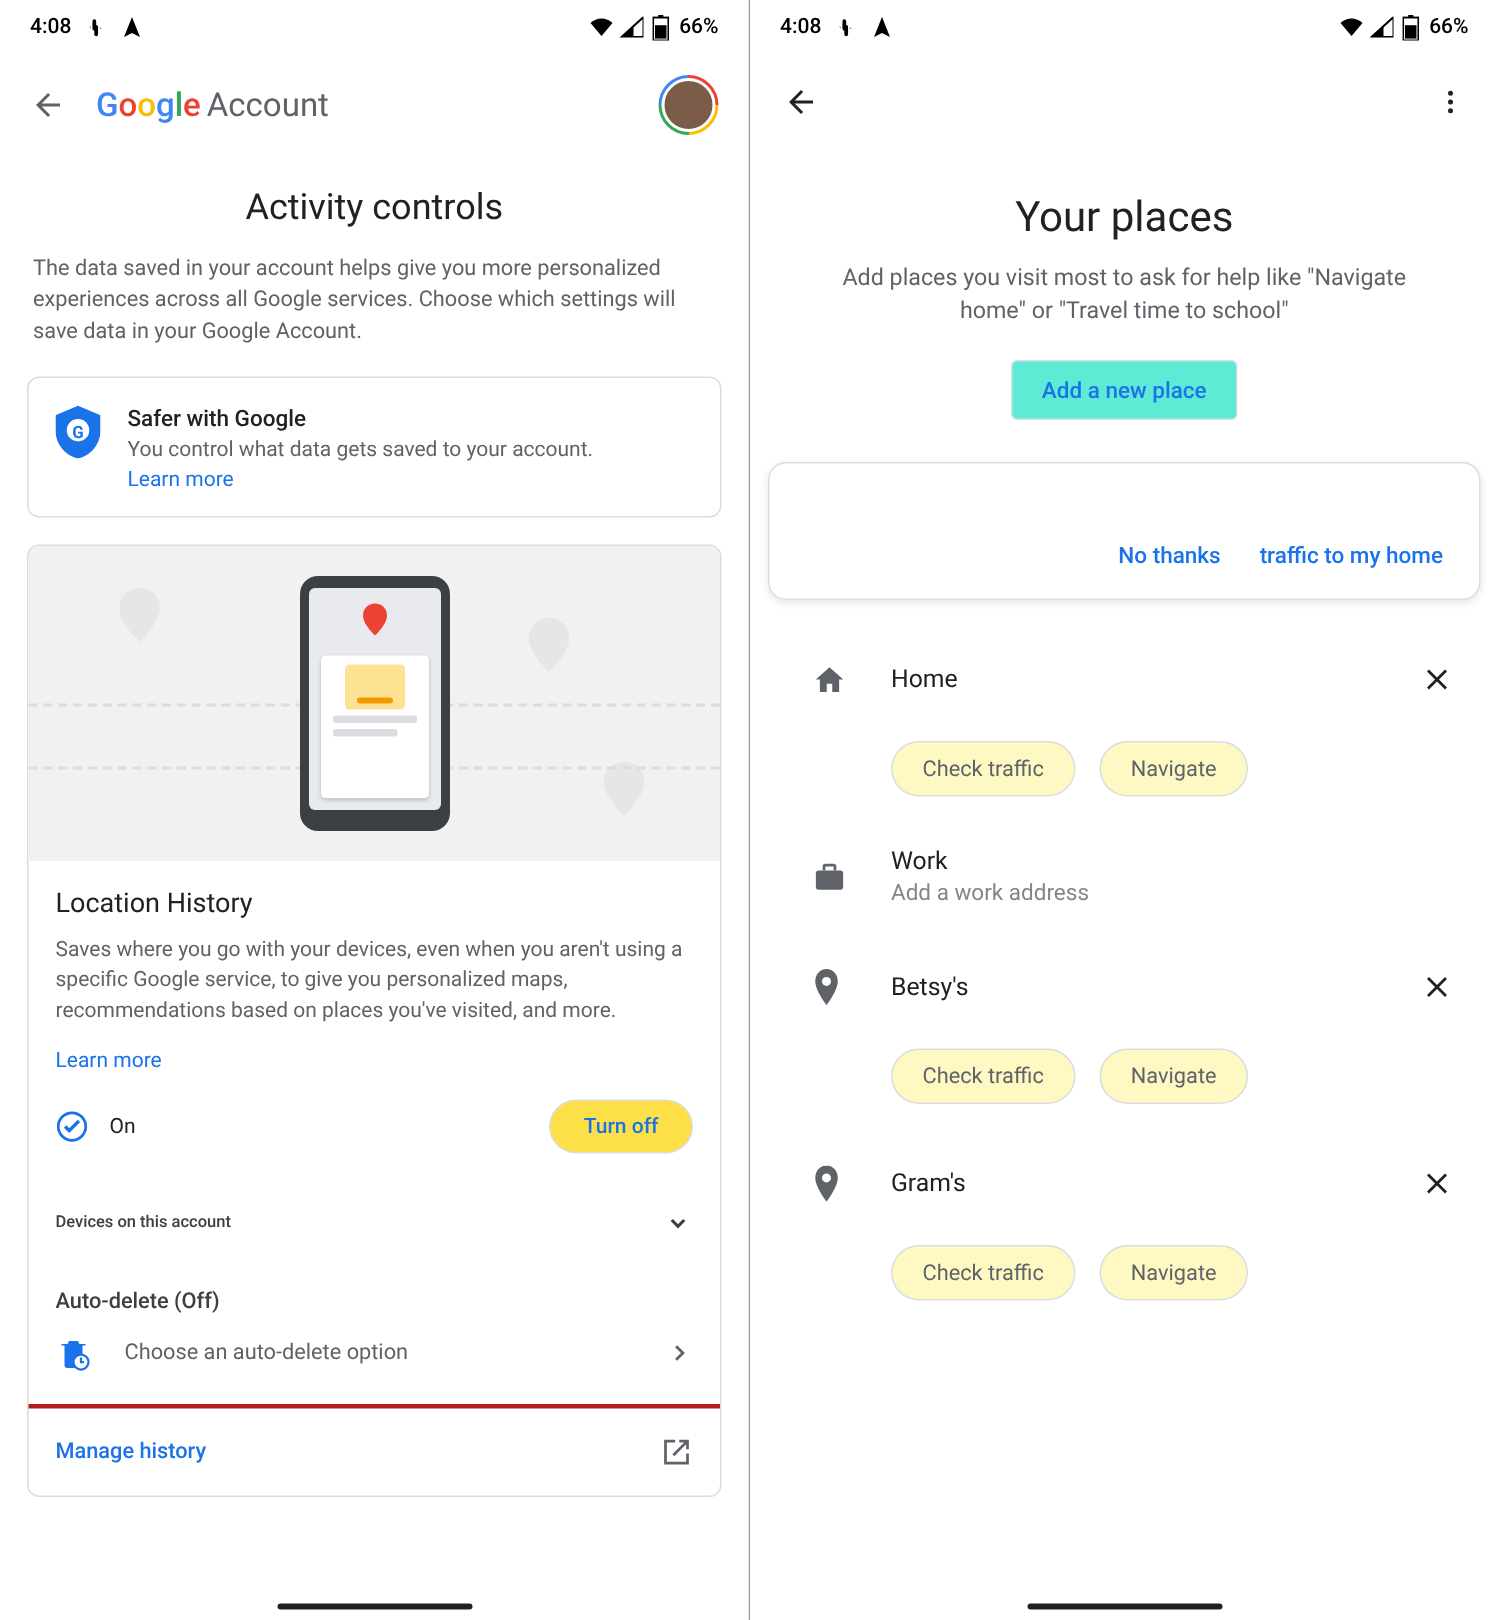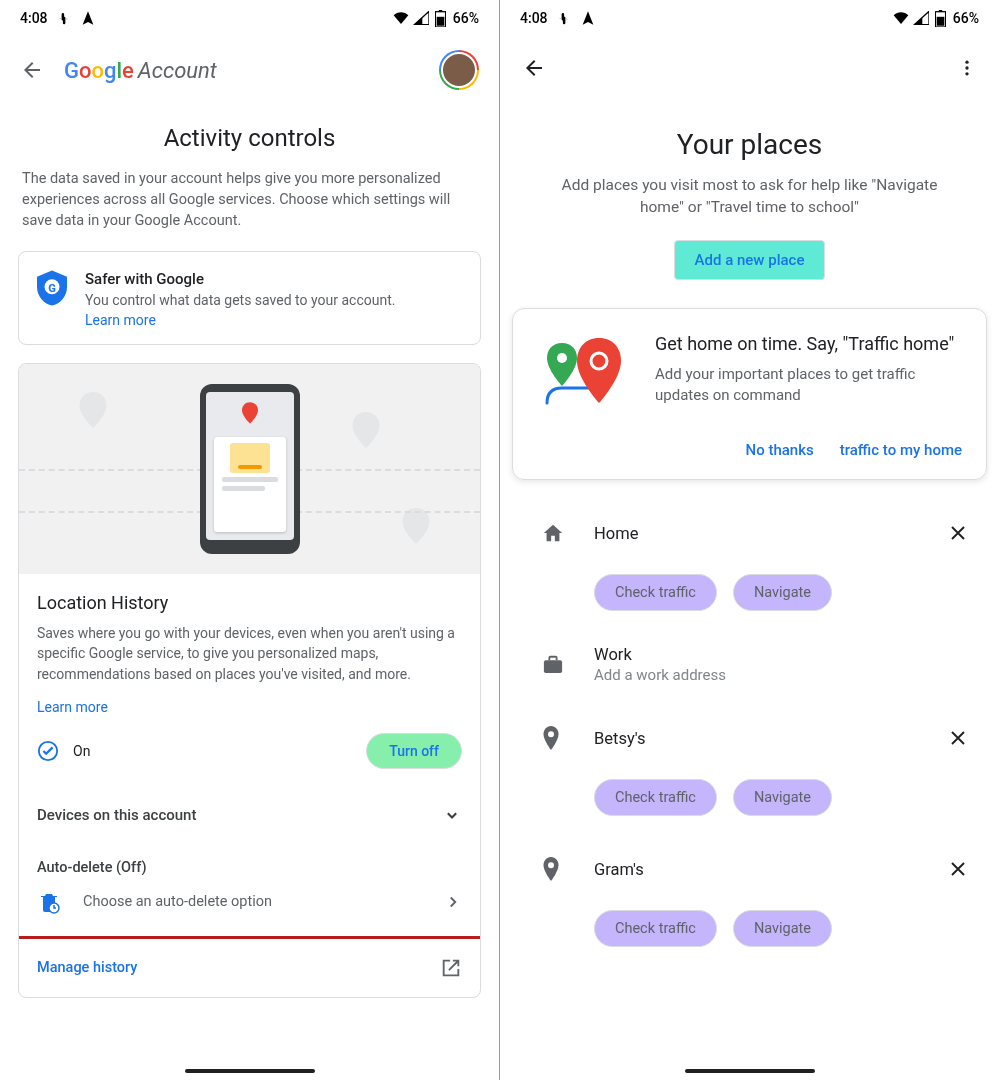--- a/index.html
+++ b/index.html
@@ -42,24 +42,24 @@
     .dashed-path { position: absolute; top: 50%; left: 0; right: 0; border-top: 2px dashed #dadce0; }
     .dashed-path.p2 { top: 70%; }
 
     .lh-body { padding: 18px 18px 0; }
     .lh-title { font-size: 18px; color: #202124; margin-bottom: 10px; }
     .lh-desc { font-size: 14px; color: #5f6368; line-height: 1.45; margin-bottom: 15px; }
 
     .status-row { display: flex; align-items: center; padding: 18px 18px 20px; gap: 14px; }
     .check-icon { width: 22px; height: 22px; }
     .status-text { font-size: 14px; color: #202124; }
-    .turnoff-btn { margin-left: auto; border: 1px solid #dadce0; border-radius: 20px; padding: 9px 22px; color: #1a73e8; font-size: 14px; font-weight: 500; background: #86efac; cursor: pointer; }
+    .turnoff-btn { margin-left: auto; border: 1px solid #dadce0; border-radius: 20px; padding: 9px 22px; color: #1a73e8; font-size: 14px; font-weight: 500; background: #fde047; cursor: pointer; }
 
     .exp-row { padding: 16px 18px; display: flex; align-items: center; border-top: 0; }
-    .exp-label { font-size: 15px; font-weight: 500; color: #3c4043; }
+    .exp-label { font-size: 11px; font-weight: 500; color: #3c4043; }
     .exp-chev { margin-left: auto; }
 
     .auto-del-section { padding: 18px 18px 8px; }
     .auto-del-label { font-size: 14.5px; font-weight: 500; color: #3c4043; margin-bottom: 14px; }
     .auto-del-row { display: flex; align-items: center; gap: 22px; padding-bottom: 14px; }
     .auto-del-desc { font-size: 14.5px; color: #5f6368; }
     .trash-icon { width: 24px; height: 24px; }
 
     .manage-row { border-top: 3px solid #b91c1c; padding: 18px; display: flex; align-items: center; }
     .manage-label { color: #1a73e8; font-size: 14.5px; font-weight: 500; }
@@ -82,21 +82,21 @@
     .promo-link { color: #1a73e8; font-size: 15px; font-weight: 500; cursor: pointer; }
 
     .place-item { padding: 0 28px 0 42px; }
     .place-row { display: flex; align-items: center; gap: 30px; min-height: 46px; }
     .place-icon { width: 22px; color: #5f6368; }
     .place-name-box { flex: 1; }
     .place-name { font-size: 16.5px; color: #202124; }
     .place-sub-text { font-size: 15px; color: #80868b; margin-top: 2px; }
     .place-close { font-size: 22px; color: #202124; cursor: pointer; padding: 0 4px; }
     .chip-row { display: flex; gap: 16px; padding: 18px 0 30px 52px; }
-    .chip { border: 1px solid #dadce0; border-radius: 20px; padding: 9px 20px; font-size: 14.5px; color: #5f6368; background: #c4b5fd; cursor: pointer; }
+    .chip { border: 1px solid #dadce0; border-radius: 20px; padding: 9px 20px; font-size: 14.5px; color: #5f6368; background: #fef9c3; cursor: pointer; }
 
     svg { display: block; }
   </style>
 </head>
 <body>
 
 <div class="pane">
   <div class="status-bar">
     <div class="status-left">
       <span>4:08</span>
@@ -135,21 +135,21 @@
   </div>
 
   <div class="ga-header">
     <div class="back-arrow">
       <svg width="24" height="24" viewBox="0 0 24 24">
           <path d="M20 11H7.83l5.59-5.59L12 4l-8 8 8 8 1.41-1.41L7.83 13H20z" fill="#5f6368"></path>
         </svg>
     </div>
     <div class="ga-logo">
       <span class="google-word"><span class="g1">G</span><span class="g2">o</span><span class="g3">o</span><span class="g4">g</span><span class="g5">l</span><span class="g6">e</span></span>
-      <span style="color:#5f6368;font-style:italic;">Account</span>
+      <span style="color:#5f6368;">Account</span>
     </div>
     <div class="avatar-ring">
         <div class="avatar"></div>
       </div>
   </div>
 
   <div class="page-title">Activity controls</div>
   <div class="intro-text">The data saved in your account helps give you more personalized experiences across all Google services. Choose which settings will save data in your Google Account.</div>
 
   <div class="card safer-card">
@@ -310,35 +310,20 @@
           <circle cx="12" cy="19" r="2" fill="#202124"></circle>
         </svg>
     </div>
   </div>
 
   <div class="ypl-title">Your places</div>
   <div class="ypl-sub">Add places you visit most to ask for help like "Navigate home" or "Travel time to school"</div>
   <button class="add-place-btn">Add a new place</button>
 
   <div class="promo-card">
-    <div class="promo-top">
-      <div class="promo-illus">
-        <svg width="100" height="80" viewBox="0 0 100 80">
-          <path d="M10 70 Q10 55 25 55 L50 55 Q62 55 62 45" fill="none" stroke="#1a73e8" stroke-width="3" stroke-linecap="round"></path>
-          <path d="M25 10 C15 10 10 17 10 25 c0 12 15 28 15 28 s15-16 15-28 C40 17 35 10 25 10z" fill="#34A853"></path>
-          <circle cx="25" cy="25" r="5" fill="#fff"></circle>
-          <path d="M62 5 C48 5 40 15 40 28 c0 18 22 42 22 42 s22-24 22-42 C84 15 76 5 62 5z" fill="#EA4335"></path>
-          <circle cx="62" cy="28" r="8" fill="none" stroke="#fff" stroke-width="3"></circle>
-        </svg>
-      </div>
-      <div>
-        <div class="promo-title">Get home on time. Say, "Traffic home"</div>
-        <div class="promo-desc">Add your important places to get traffic updates on command</div>
-      </div>
-    </div>
     <div class="promo-actions">
       <div class="promo-link">No thanks</div>
       <div class="promo-link">traffic to my home</div>
     </div>
   </div>
 
   <div id="places-container">
       <div class="place-item">
     <div class="place-row">
       <div class="place-icon">

